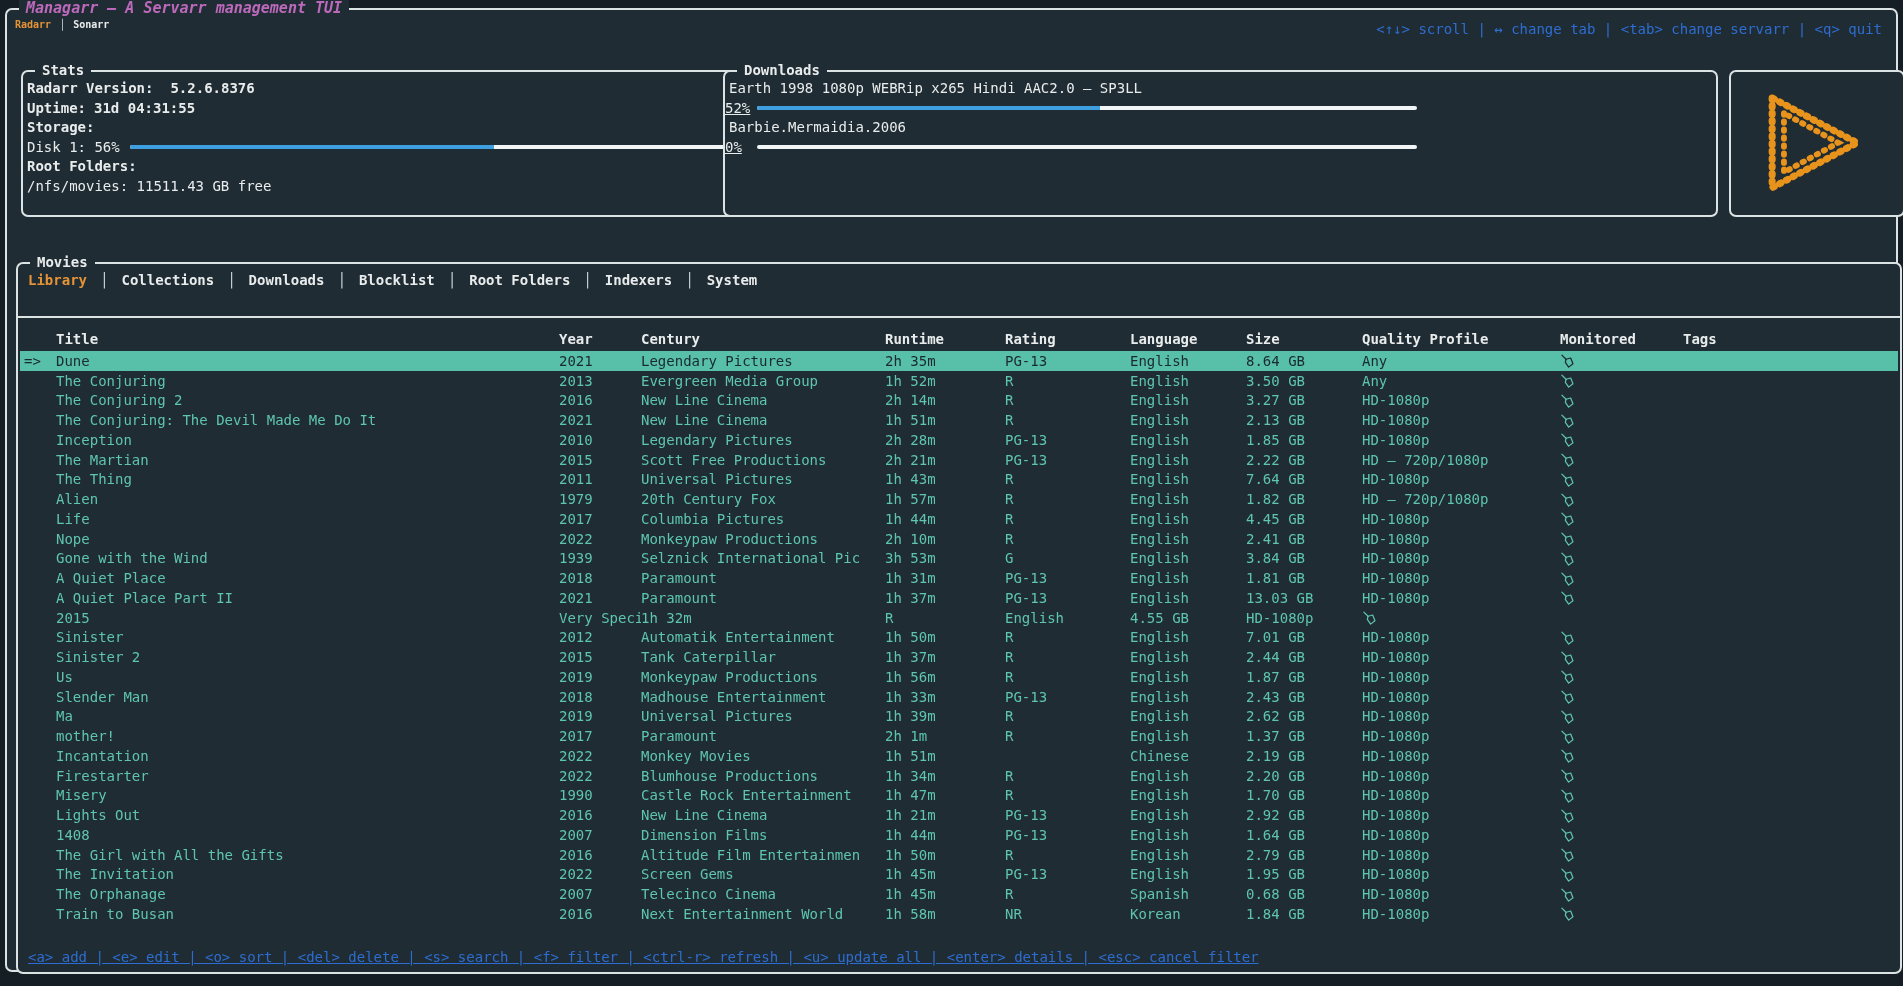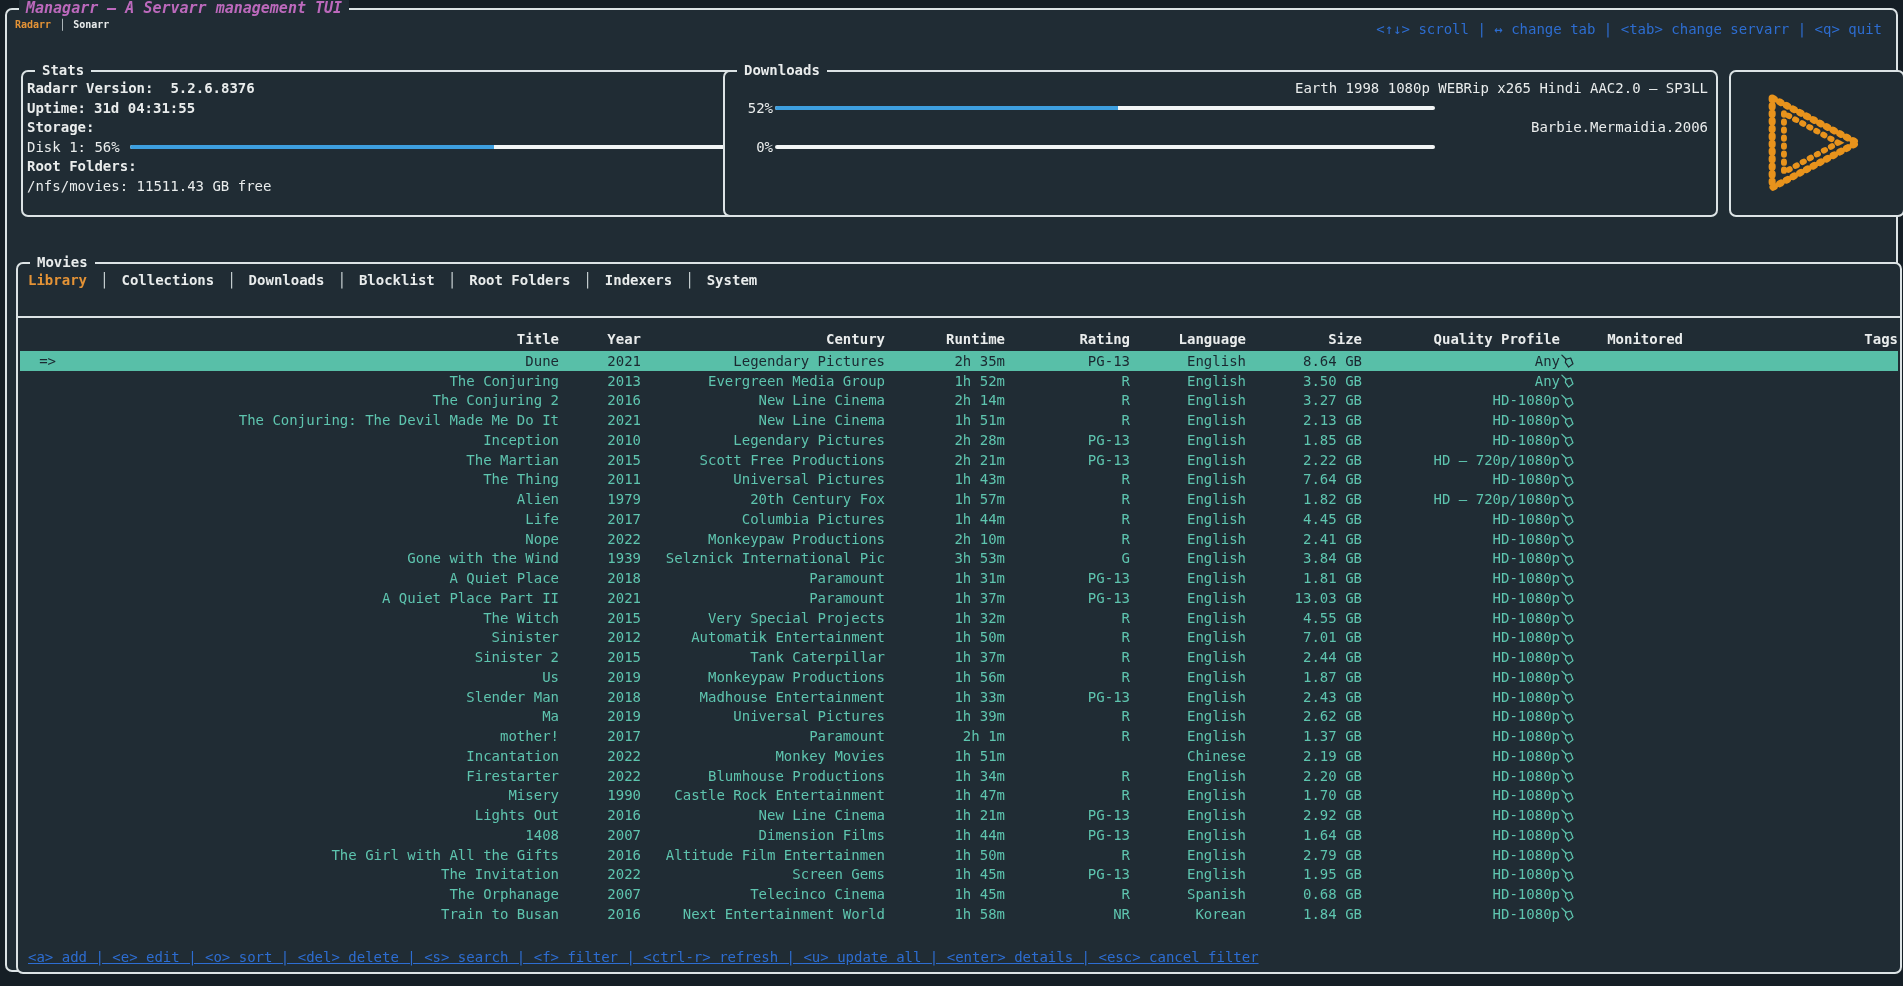--- a/index.html
+++ b/index.html
@@ -23,38 +23,38 @@
     background:var(--body-bg);
     font-family:"DejaVu Sans Mono", monospace;
     font-size:14px;color:var(--white);
   }
   .panel{position:absolute;border:2px solid var(--border);border-radius:7px;background:var(--app-bg);}
   .panel-title{
     position:absolute;top:-11px;left:12px;background:var(--app-bg);
     padding:0 7px;font-weight:bold;color:var(--white);line-height:19px;white-space:pre;
   }
   
-  #app-frame{left:5px;top:8px;width:1893px;height:964px;text-align:right;}
+  #app-frame{left:5px;top:8px;width:1893px;height:964px;}
   #app-title{color:var(--purple);font-style:italic;font-weight:bold;font-size:15px;}
   #servarr-tabs{position:absolute;left:8px;top:9px;display:flex;align-items:center;gap:8px;font-weight:bold;font-size:10px;}
   .tab-sep{color:#cfd8da;font-weight:normal;}
   .tab{color:var(--white);cursor:default;white-space:pre;}
   .tab.active{color:var(--orange);}
   #top-help{position:absolute;right:14px;top:11px;color:var(--blue);white-space:pre;}
   
   #stats-panel{left:14px;top:60px;width:770px;height:147px;}
   .stat-line{height:19.5px;line-height:19.5px;display:flex;align-items:center;white-space:pre;padding:0 8px 0 4px;}
   .stat-line.bold{font-weight:bold;}
   .gauge{position:relative;height:4px;background:var(--gauge-track);border-radius:2px;overflow:hidden;}
   .gauge .fill{position:absolute;left:0;top:0;bottom:0;background:var(--gauge-blue);}
   #disk-gauge{flex:1;margin-left:10px;}
   
   #downloads-panel{left:716px;top:60px;width:995px;height:147px;}
   .dl-name{height:19.5px;line-height:19.5px;white-space:pre;padding:0 8px 0 4px;overflow:hidden;}
-  .dl-gauge-row{height:19.5px;display:flex;align-items:center;padding-left:18px;white-space:pre;}
+  .dl-gauge-row{height:19.5px;display:flex;align-items:center;padding-left:0;white-space:pre;text-decoration:underline;}
   .dl-gauge-row .pct{width:30px;}
   .dl-gauge-row .gauge{width:660px;margin-left:2px;}
   
   #logo-panel{left:1722px;top:60px;width:176px;height:147px;display:flex;align-items:center;justify-content:center;}
   
   #movies-panel{left:9px;top:252px;width:1886px;height:712px;}
   #movies-tabs{position:absolute;left:10px;top:8px;display:flex;align-items:center;gap:13px;font-weight:bold;}
   #tabs-separator{position:absolute;left:0;right:0;top:52px;border-top:2px solid var(--border);}
   .grid-row{
     display:grid;align-items:center;white-space:pre;
@@ -179,21 +179,21 @@
     <path d="M6.4 5.6 L11.4 4.3 L13.8 10.3 L9.2 14 L5.7 8.9 Z"></path>
   </svg></div><div></div></div>
         <div class="grid-row trow"><div class="cell-prefix"></div><div>A Quiet Place</div><div>2018</div><div>Paramount</div><div>1h 31m</div><div>PG-13</div><div>English</div><div>1.81 GB</div><div>HD-1080p</div><div><svg class="tag-icon-svg" viewBox="0 0 16 16" fill="none" stroke="currentColor" stroke-width="1.3" stroke-linecap="round" stroke-linejoin="round">
     <path d="M2 1.2 L6.4 5.6"></path>
     <path d="M6.4 5.6 L11.4 4.3 L13.8 10.3 L9.2 14 L5.7 8.9 Z"></path>
   </svg></div><div></div></div>
         <div class="grid-row trow"><div class="cell-prefix"></div><div>A Quiet Place Part II</div><div>2021</div><div>Paramount</div><div>1h 37m</div><div>PG-13</div><div>English</div><div>13.03 GB</div><div>HD-1080p</div><div><svg class="tag-icon-svg" viewBox="0 0 16 16" fill="none" stroke="currentColor" stroke-width="1.3" stroke-linecap="round" stroke-linejoin="round">
     <path d="M2 1.2 L6.4 5.6"></path>
     <path d="M6.4 5.6 L11.4 4.3 L13.8 10.3 L9.2 14 L5.7 8.9 Z"></path>
   </svg></div><div></div></div>
-        <div class="grid-row trow"><div class="cell-prefix"></div><div>The Witch</div><div>2015</div><div>Very Special Projects</div><div>1h 32m</div><div>R</div><div>English</div><div>4.55 GB</div><div>HD-1080p</div><div><svg class="tag-icon-svg" viewBox="0 0 16 16" fill="none" stroke="currentColor" stroke-width="1.3" stroke-linecap="round" stroke-linejoin="round">
+        <div class="grid-row trow"><div class="cell-prefix"></div><div>2015</div><div>Very Special Projects</div><div>1h 32m</div><div>R</div><div>English</div><div>4.55 GB</div><div>HD-1080p</div><div><svg class="tag-icon-svg" viewBox="0 0 16 16" fill="none" stroke="currentColor" stroke-width="1.3" stroke-linecap="round" stroke-linejoin="round">
     <path d="M2 1.2 L6.4 5.6"></path>
     <path d="M6.4 5.6 L11.4 4.3 L13.8 10.3 L9.2 14 L5.7 8.9 Z"></path>
   </svg></div><div></div></div>
         <div class="grid-row trow"><div class="cell-prefix"></div><div>Sinister</div><div>2012</div><div>Automatik Entertainment</div><div>1h 50m</div><div>R</div><div>English</div><div>7.01 GB</div><div>HD-1080p</div><div><svg class="tag-icon-svg" viewBox="0 0 16 16" fill="none" stroke="currentColor" stroke-width="1.3" stroke-linecap="round" stroke-linejoin="round">
     <path d="M2 1.2 L6.4 5.6"></path>
     <path d="M6.4 5.6 L11.4 4.3 L13.8 10.3 L9.2 14 L5.7 8.9 Z"></path>
   </svg></div><div></div></div>
         <div class="grid-row trow"><div class="cell-prefix"></div><div>Sinister 2</div><div>2015</div><div>Tank Caterpillar</div><div>1h 37m</div><div>R</div><div>English</div><div>2.44 GB</div><div>HD-1080p</div><div><svg class="tag-icon-svg" viewBox="0 0 16 16" fill="none" stroke="currentColor" stroke-width="1.3" stroke-linecap="round" stroke-linejoin="round">
     <path d="M2 1.2 L6.4 5.6"></path>
     <path d="M6.4 5.6 L11.4 4.3 L13.8 10.3 L9.2 14 L5.7 8.9 Z"></path>

